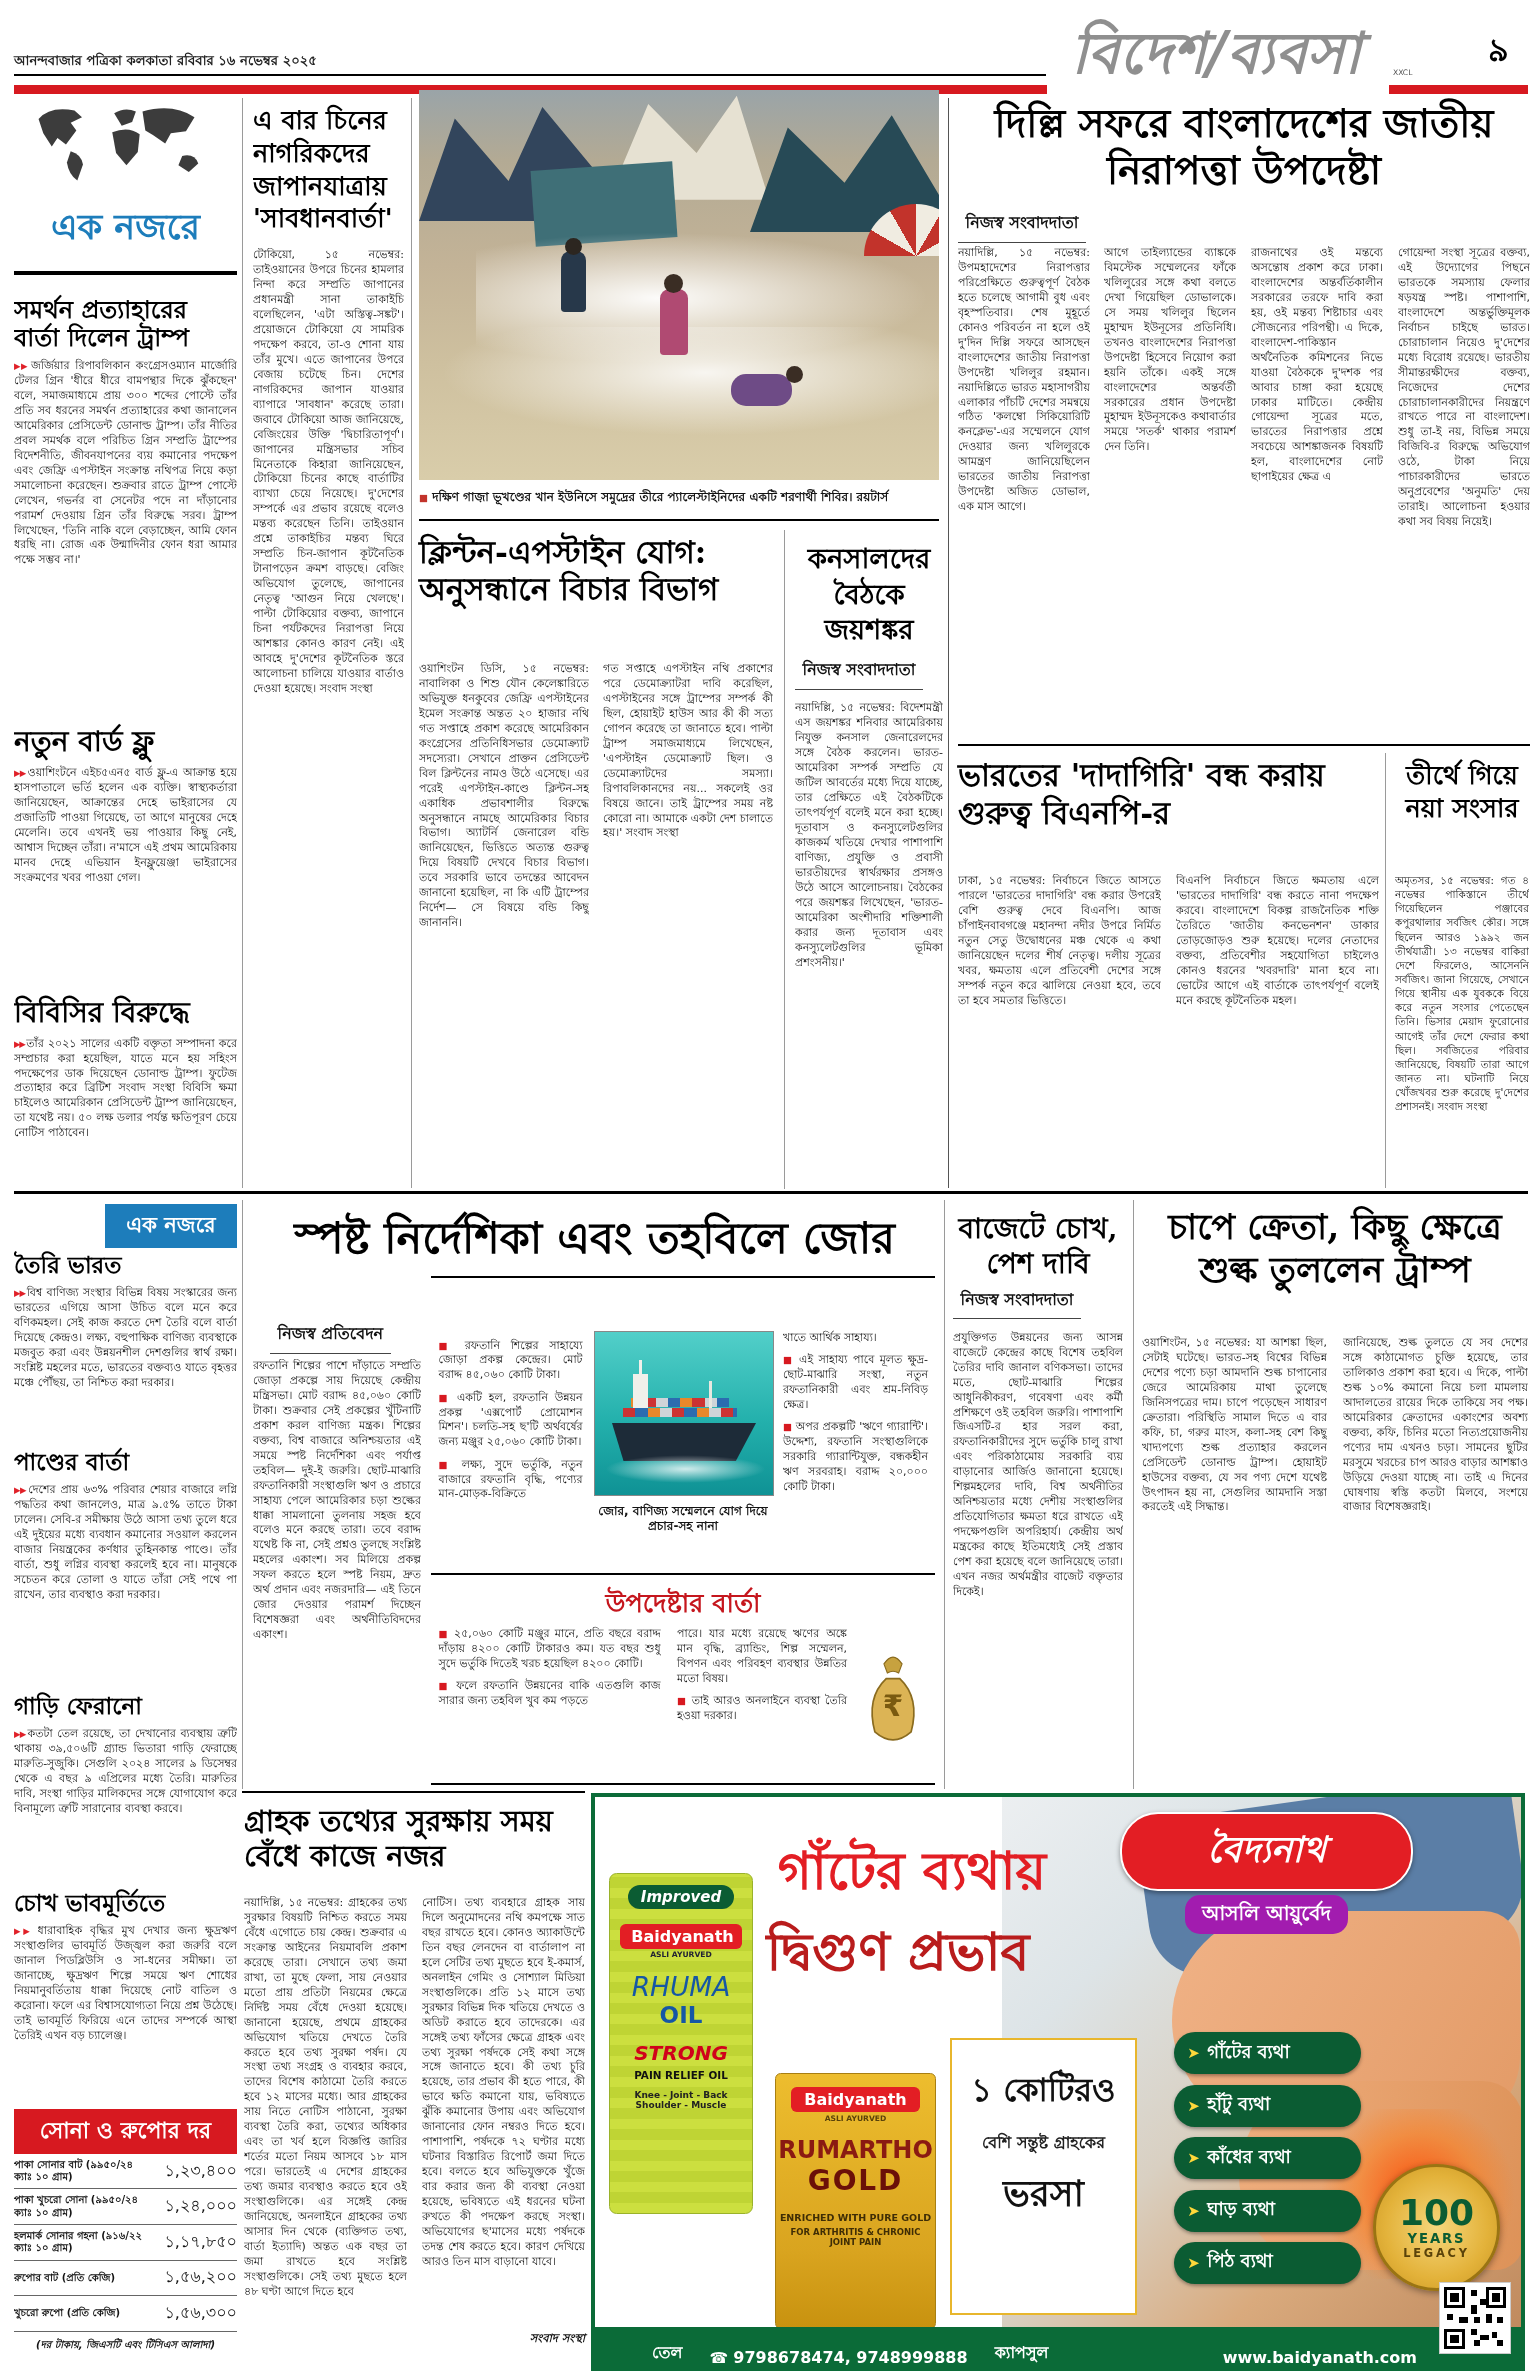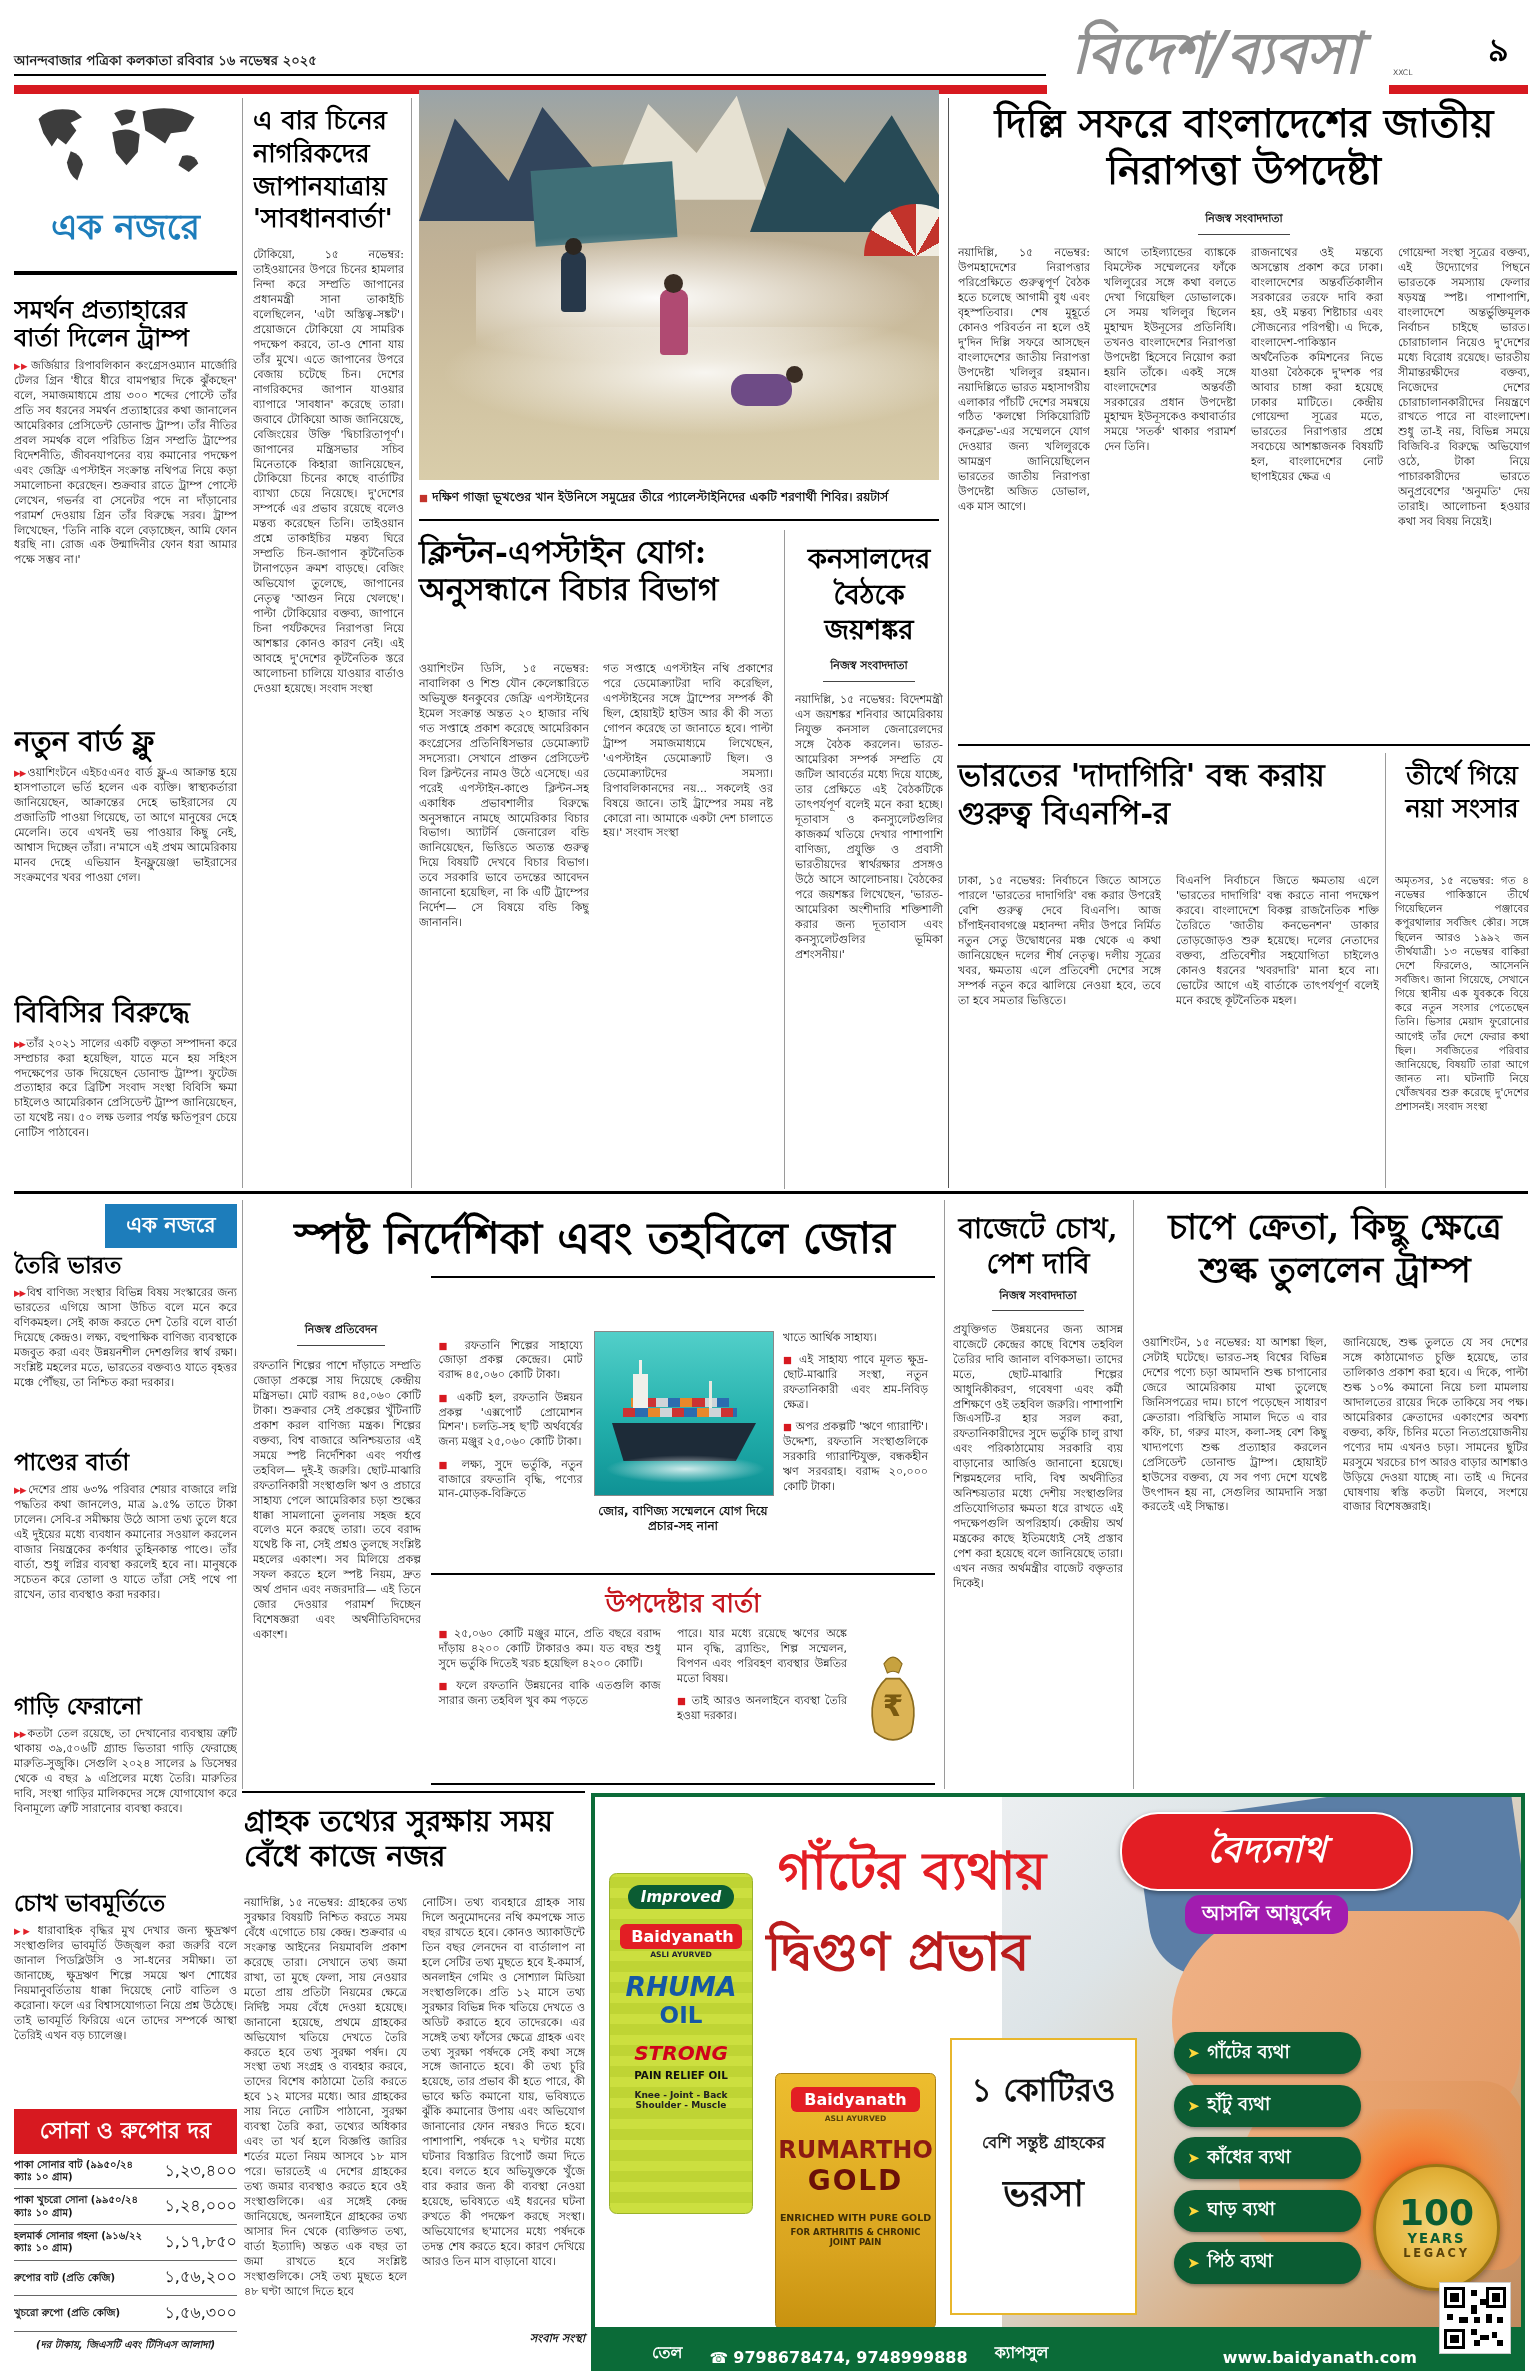--- a/index.html
+++ b/index.html
@@ -2,21 +2,21 @@
 <html style="font-size:15px"><head>
 <meta charset="utf-8">
 <style>
   html,body{margin:0;padding:0}
   body{width:1538px;height:2378px;position:relative;background:#fff;
        font-family:"DejaVu Sans","Liberation Sans",sans-serif;color:#141414;overflow:hidden}
   .a{position:absolute}
   .bt{font-size:11px;line-height:1.36;text-align:justify;color:#141414;overflow:hidden}
   .hd{font-weight:800;color:#000;font-family:"DejaVu Serif","Liberation Serif",serif}
   .ctr{text-align:center}
-  .byl{font-weight:700;font-size:11px;text-align:center;color:#111}
+  .byl{font-weight:700;font-size:16px;color:#111}
   .byl>span{display:inline-block;border-bottom:1.9px solid #444;padding:0 7.6px 4.7px}
   .vr{position:absolute;width:0.9px;background:#9a9a9a}
   .hrb{position:absolute;background:#000}
   .redbar{position:absolute;background:#d71920}
   .h2l{font-weight:800;font-size:24px;line-height:1.15;margin-top:21px;color:#000;
        font-family:"DejaVu Serif","Liberation Serif",serif}
   .gi{margin-top:7.6px;font-size:11px;line-height:1.36;text-align:justify}
   .gi::before{content:"▶▶ ";color:#e02028;font-size:8.5px;letter-spacing:-1.9px}
   .sq{margin-top:7.6px;font-size:11px;line-height:1.35;text-align:justify}
   .sq::before{content:"■ ";color:#d71920;font-size:9.5px}
@@ -252,21 +252,21 @@
   </div>
 
   <div class="a ctr" style="left:161px;top:34px;width:312px;font-size:52px;font-weight:800;color:#e31e24;font-family:'DejaVu Serif',serif">গাঁটের ব্যথায়</div>
   <div class="a ctr" style="left:123px;top:115px;width:360px;font-size:52px;font-weight:800;color:#b91c1c;font-family:'DejaVu Serif',serif">দ্বিগুণ প্রভাব</div>
 
   <div class="a" style="left:14px;top:76px;width:142px;height:339px;border-radius:7.6px;border:0.9px solid #9ab22a;
        background:repeating-linear-gradient(0deg,#ccdf3f 0 10.4px,#bfd434 10.4px 21px);text-align:center;overflow:hidden">
     <div style="display:inline-block;background:#0b5c33;color:#fff;border-radius:13.2px;padding:2.8px 13.2px;font-size:15px;font-style:italic;font-weight:700;margin-top:11.4px">Improved</div>
     <div style="display:inline-block;background:#e31e24;color:#fff;border-radius:5.7px;padding:2.8px 11.4px;font-size:16px;font-weight:800;margin-top:15px;display:block;width:70%;margin-left:auto;margin-right:auto">Baidyanath</div>
     <div style="font-size:7.6px;font-weight:700;color:#223;margin-top:1.9px">ASLI AYURVED</div>
-    <div style="font-size:26.5px;font-weight:700;font-style:italic;color:#1557a5;margin-top:11.4px">RHUMA</div>
+    <div style="font-size:26.5px;font-weight:400;font-style:italic;color:#1557a5;margin-top:11.4px">RHUMA</div>
     <div style="font-size:23px;font-weight:800;color:#1557a5">OIL</div>
     <div style="font-size:20px;font-weight:800;font-style:italic;color:#d0021b;margin-top:13.2px">STRONG</div>
     <div style="font-size:10.4px;font-weight:800;color:#111;margin-top:3.8px">PAIN RELIEF OIL</div>
     <div style="font-size:9px;font-weight:700;color:#222;margin-top:9.5px">Knee - Joint - Back</div>
     <div style="font-size:9px;font-weight:700;color:#222">Shoulder - Muscle</div>
   </div>
 
   <div class="a" style="left:180px;top:276px;width:159px;height:254px;border-radius:5.7px;border:0.9px solid #a87f12;
        background:linear-gradient(180deg,#edbd2e,#d9a41f 70%,#c8920f);text-align:center;overflow:hidden">
     <div style="display:inline-block;background:#e31e24;color:#fff;border-radius:5.7px;padding:2.8px 13.2px;font-size:16px;font-weight:800;margin-top:13.2px">Baidyanath</div>

